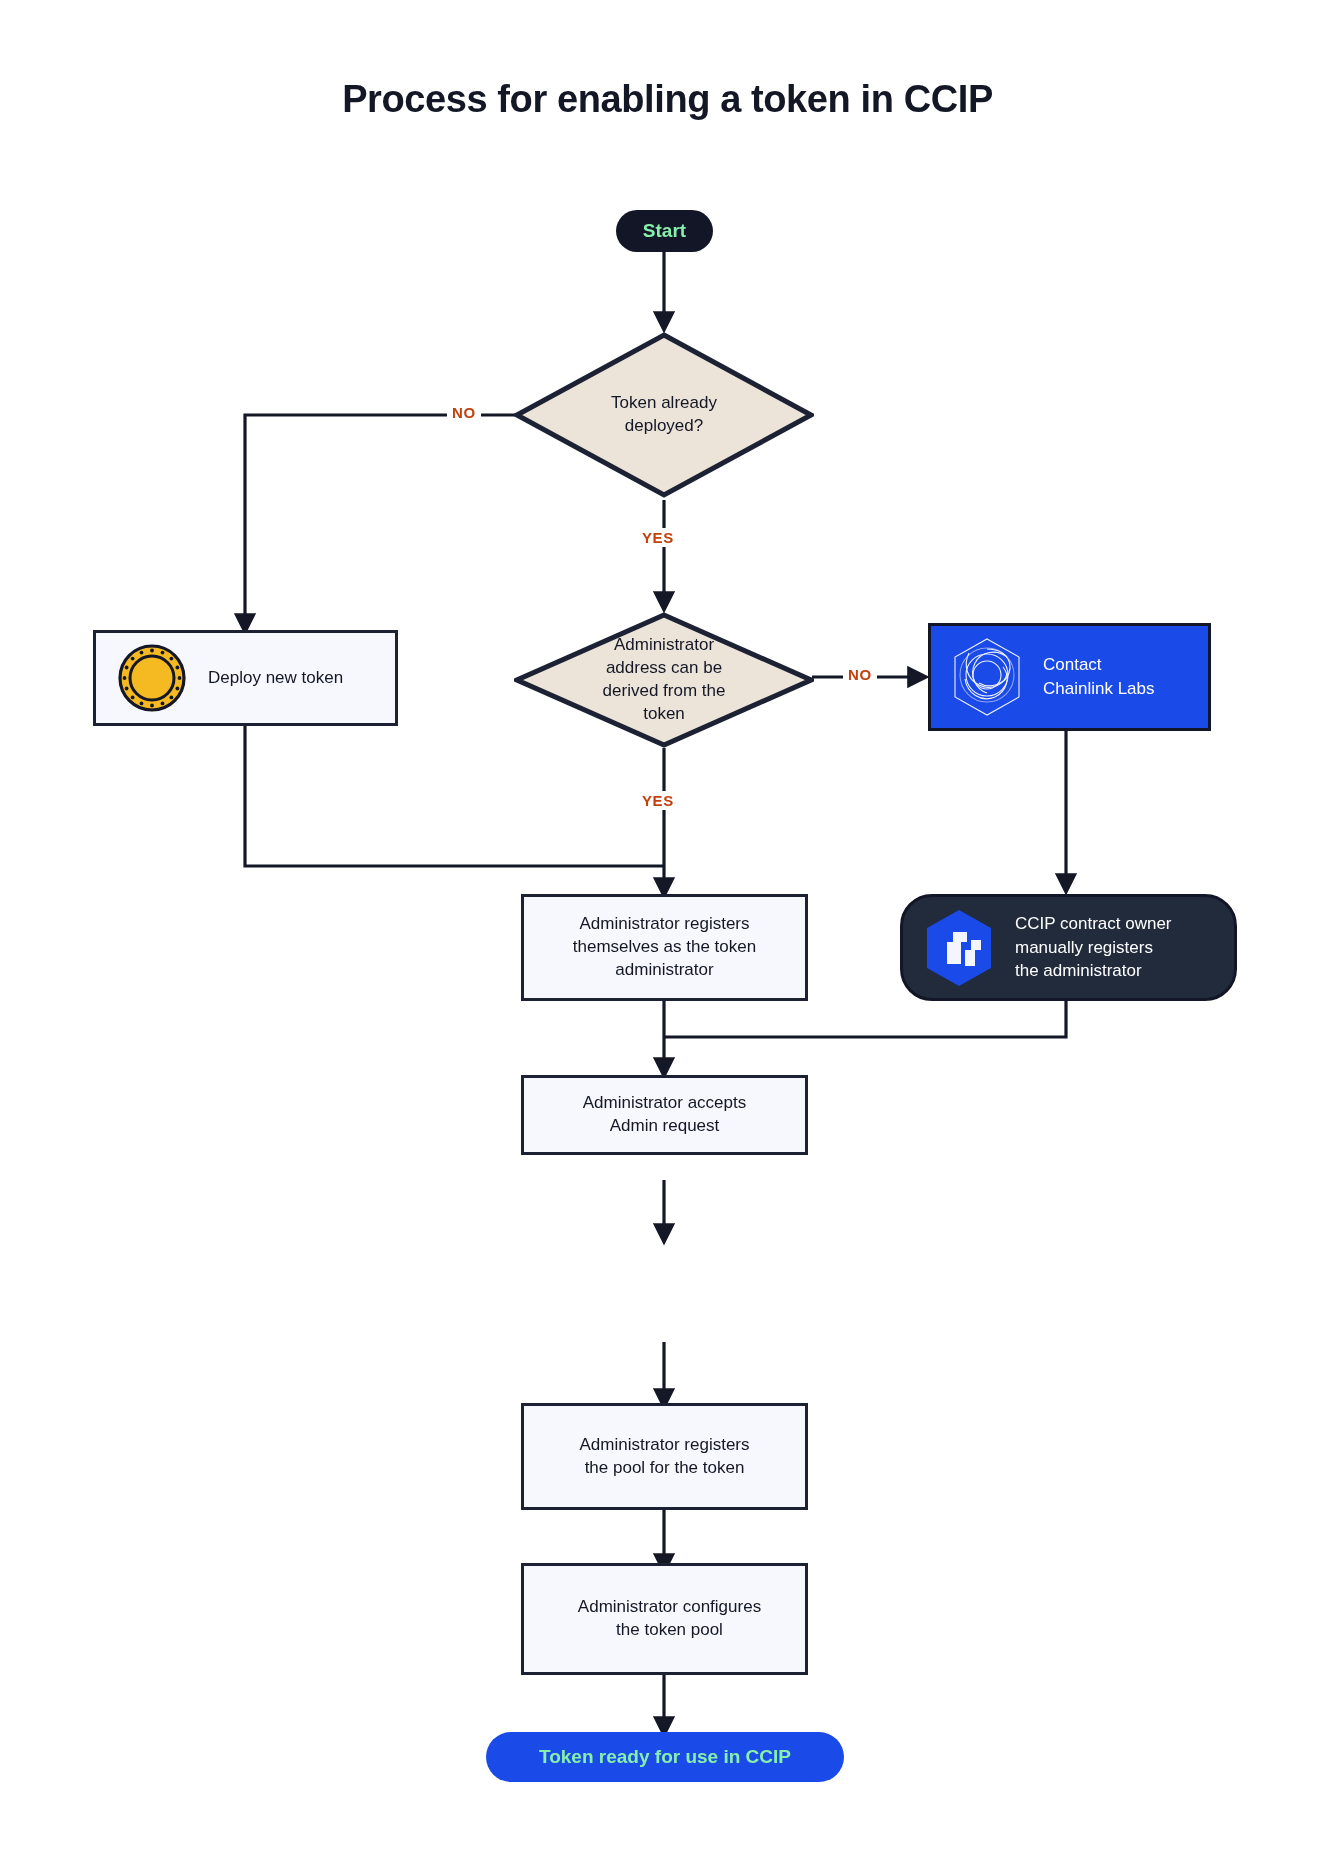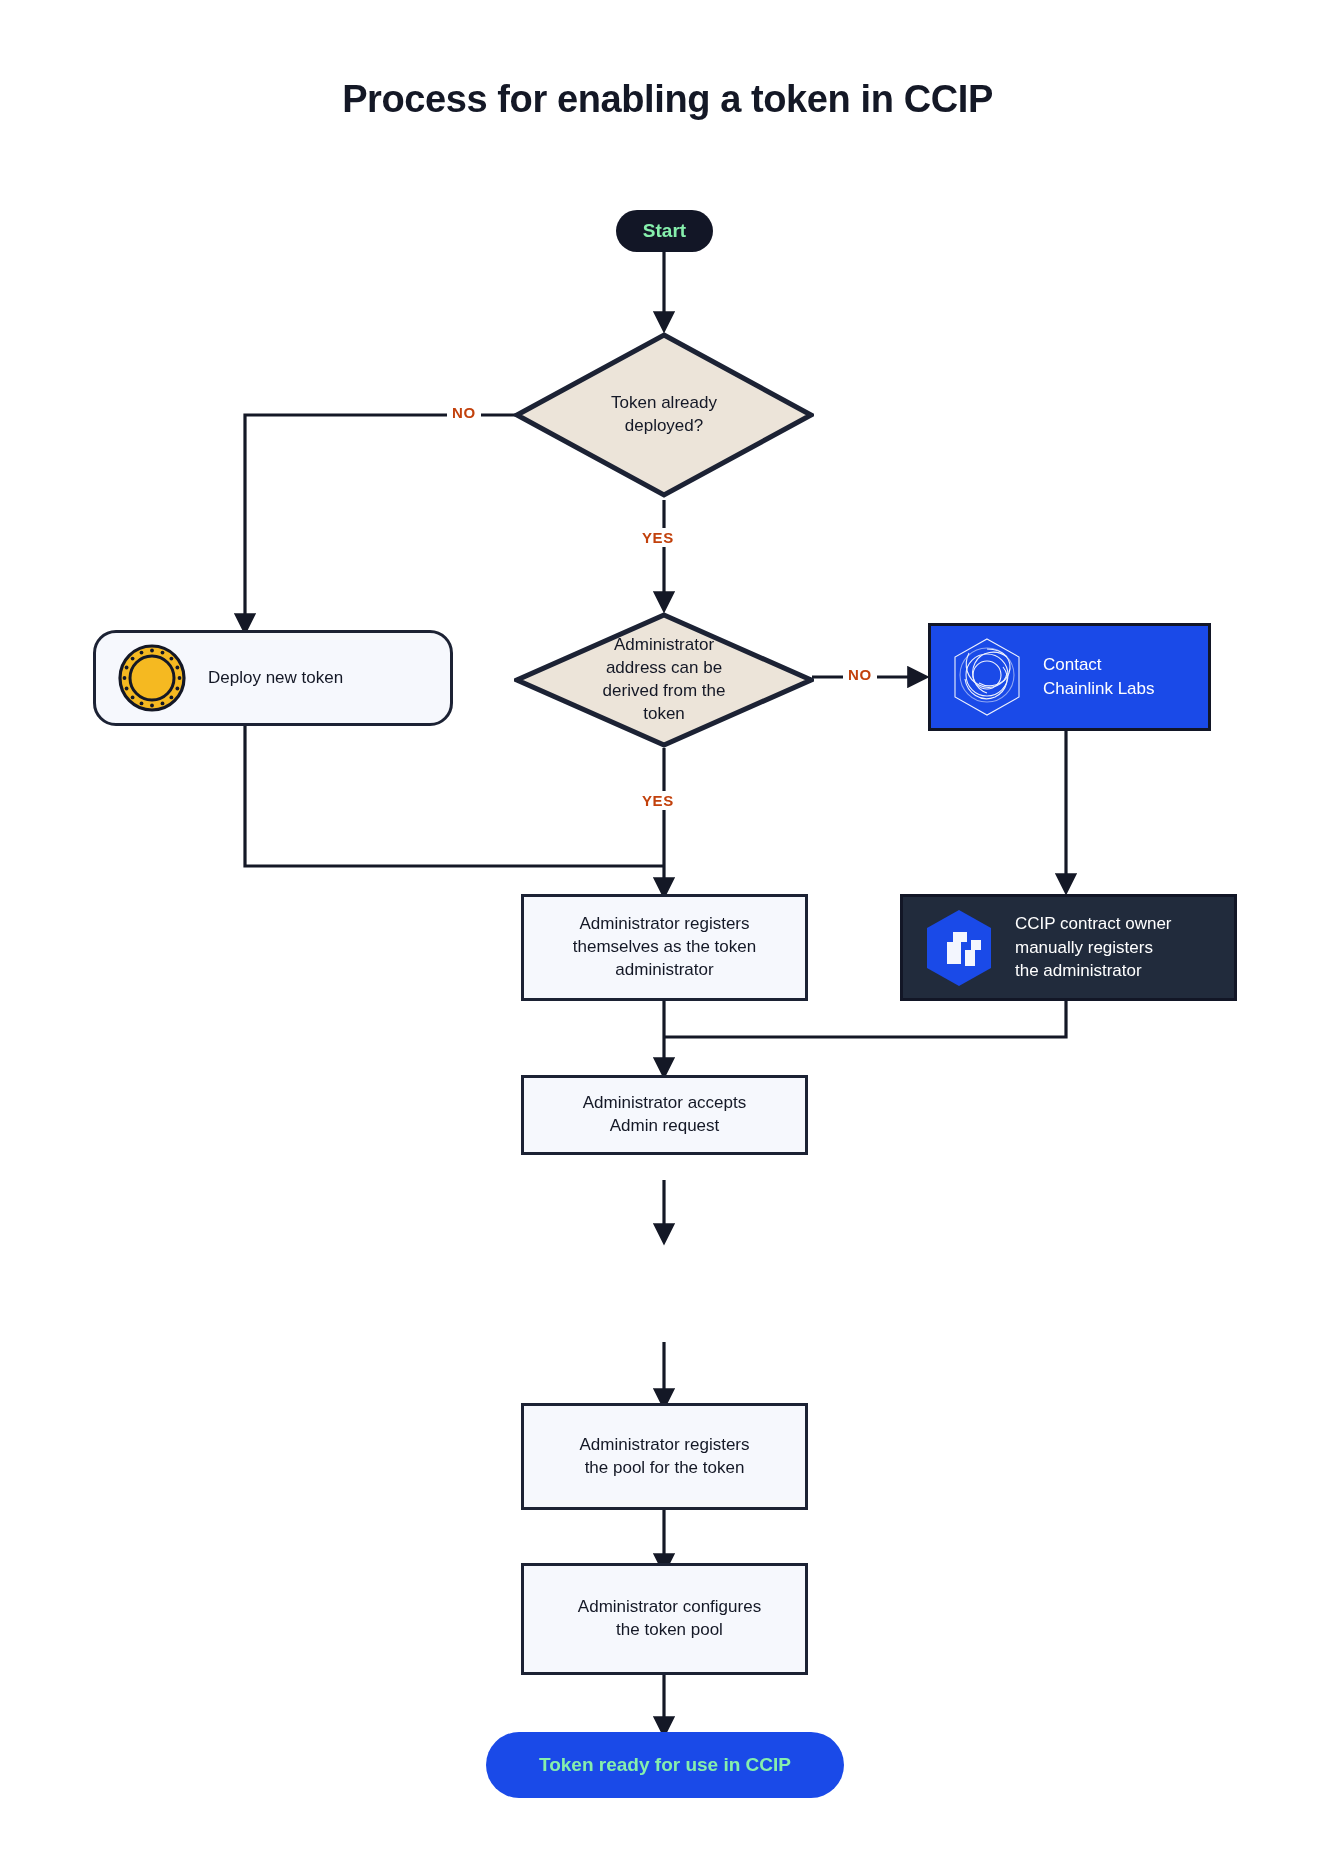--- a/index.html
+++ b/index.html
@@ -92,20 +92,21 @@
 
   .proc.blue {
     background: #1a4ae8;
     border-color: #121626;
     color: #ffffff;
   }
   .proc.dark {
     background: #212b3c;
     border-color: #121626;
     color: #ffffff;
+    border-radius: 32px;
   }
   .proc.dark .txt, .proc.blue .txt { line-height: 1.4; }
 
   
   .decision {
     background: transparent;
     border: none;
   }
   .decision .dshape {
     position: absolute;
@@ -193,21 +194,21 @@
   </div>
 
   <div class="node decision" style="left:514px; top:332px; width:300px; height:166px;">
     <svg class="dshape" viewBox="0 0 300 166" preserveAspectRatio="none">
       <polygon points="150,3 297,83 150,163 3,83" fill="#ece4d9" stroke="#1c2234" stroke-width="5" vector-effect="non-scaling-stroke"></polygon>
     </svg>
     <div class="dtxt">Token already
 deployed?</div>
   </div>
 
-  <div class="node proc with-icon" style="left:93px; top:630px; width:360px; height:96px;border-radius:23px;">
+  <div class="node proc with-icon" style="left:93px; top:630px; width:305px; height:96px;">
     <div class="iconwrap">
       <svg width="70" height="70" viewBox="0 0 70 70" aria-hidden="true">
         <circle cx="35" cy="35" r="32" fill="#f5b921" stroke="#141826" stroke-width="3.2"></circle>
         <circle cx="35" cy="35" r="22" fill="#f5b921" stroke="#141826" stroke-width="3"></circle>
         <g fill="#141826">
           <circle cx="35" cy="7.5" r="1.9"></circle>
           <circle cx="45.5" cy="9.6" r="1.9"></circle>
           <circle cx="54.4" cy="15.6" r="1.9"></circle>
           <circle cx="60.4" cy="24.5" r="1.9"></circle>
           <circle cx="62.5" cy="35" r="1.9"></circle>
@@ -285,17 +286,17 @@
   <div class="node proc" style="left:521px; top:1403px; width:287px; height:107px;">
     <div class="txt">Administrator registers
 the pool for the token</div>
   </div>
 
   <div class="node proc" style="left:521px; top:1563px; width:287px; height:112px;padding-left:20px;">
     <div class="txt">Administrator configures
 the token pool</div>
   </div>
 
-  <div class="node pill end" style="left:486px; top:1732px; width:358px; height:66px;">
+  <div class="node pill end" style="left:486px; top:1732px; width:358px; height:50px;">
     <span>Token ready for use in CCIP</span>
   </div>
 
 </div>
 
 </body></html>

